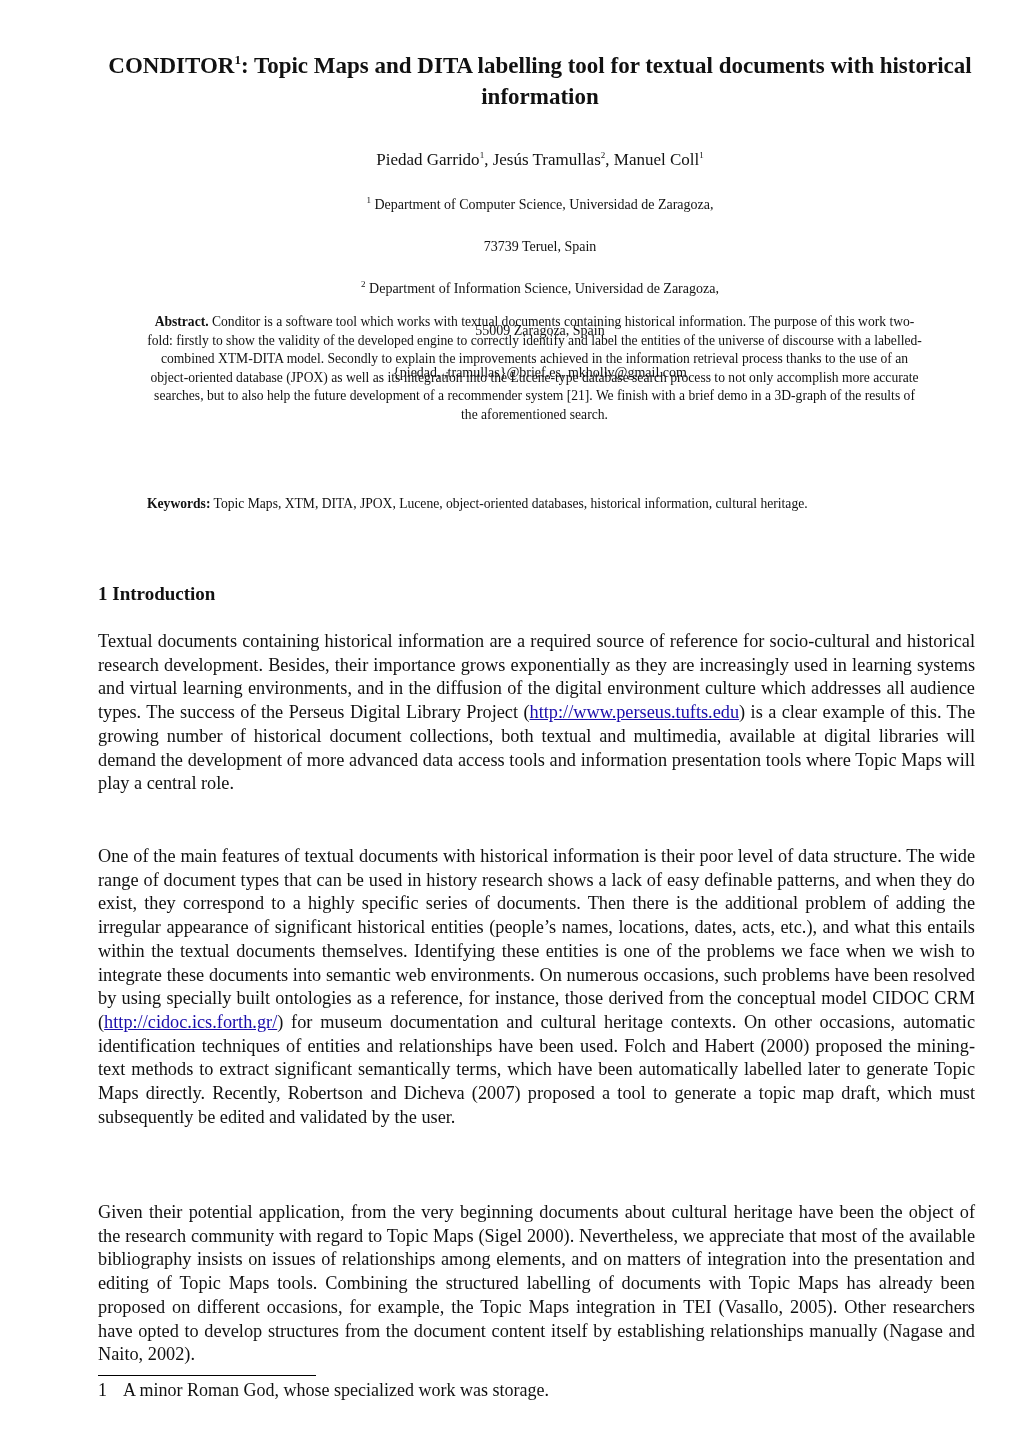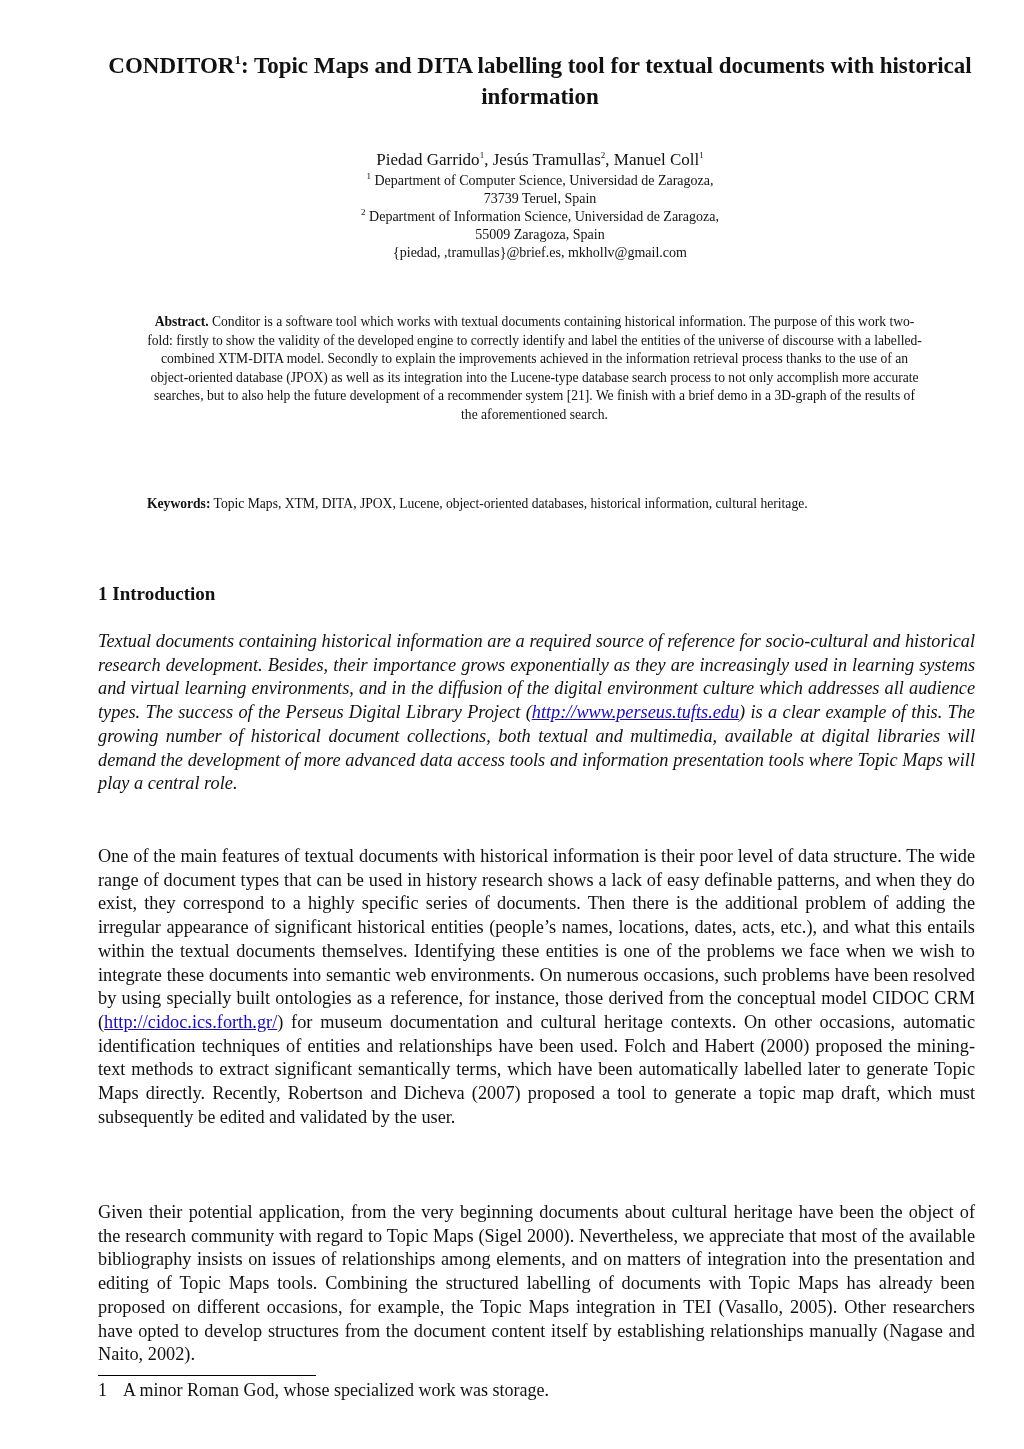--- a/index.html
+++ b/index.html
@@ -7,31 +7,31 @@
          font-family: "Liberation Serif", "DejaVu Serif", serif; color: #111; }
   .page { position: absolute; left: 0; top: 0; width: 896px; height: 1449px; }
   .title { position: absolute; left: 100px; width: 880px; top: 50px; text-align: center;
            font-weight: bold; font-size: 23px; line-height: 31px; }
   .title sup { font-size: 13px; vertical-align: super; line-height: 0; }
   .authors { position: absolute; left: 200px; width: 680px; top: 150px; text-align: center;
              font-size: 17px; line-height: 20px; }
   .authors sup { font-size: 9px; vertical-align: super; line-height: 0; }
   .affil { position: absolute; left: 200px; width: 680px; top: 172px; text-align: center;
            font-size: 14px; line-height: 18px; }
-  .affil .line { display: block; }
+  .affil .line { display: block; margin-top: 24px; }
   .affil sup { font-size: 9px; vertical-align: super; line-height: 0; }
   .abstract { position: absolute; left: 147px; width: 775px; top: 313px;
               font-size: 13.6px; line-height: 18.5px; text-align: center; }
   .abstract b, .keywords b { font-weight: bold; }
   .keywords { position: absolute; left: 147px; width: 775px; top: 495px;
               font-size: 13.6px; line-height: 18px; }
   .section { position: absolute; left: 98px; top: 583px; font-weight: bold; font-size: 19px; text-align: center; }
   .para { position: absolute; left: 98px; width: 877px; font-size: 18.3px; line-height: 23.7px;
           text-align: justify; }
-  .p1 { top: 630px; font-style: italic; }
+  .p1 { top: 630px; }
   .p2 { top: 845px; }
   .p3 { top: 1201px; }
   a.link { color: #1a0dab; text-decoration: underline; }
   .fn-rule { position: absolute; left: 98px; top: 1375px; width: 218px; height: 1px; background: #000; }
   .footnote { position: absolute; left: 98px; top: 1381px; font-size: 18px; line-height: 18px; }
   .footnote .num { display: inline-block; width: 25px; }
 </style>
 </head>
 <body>
 

